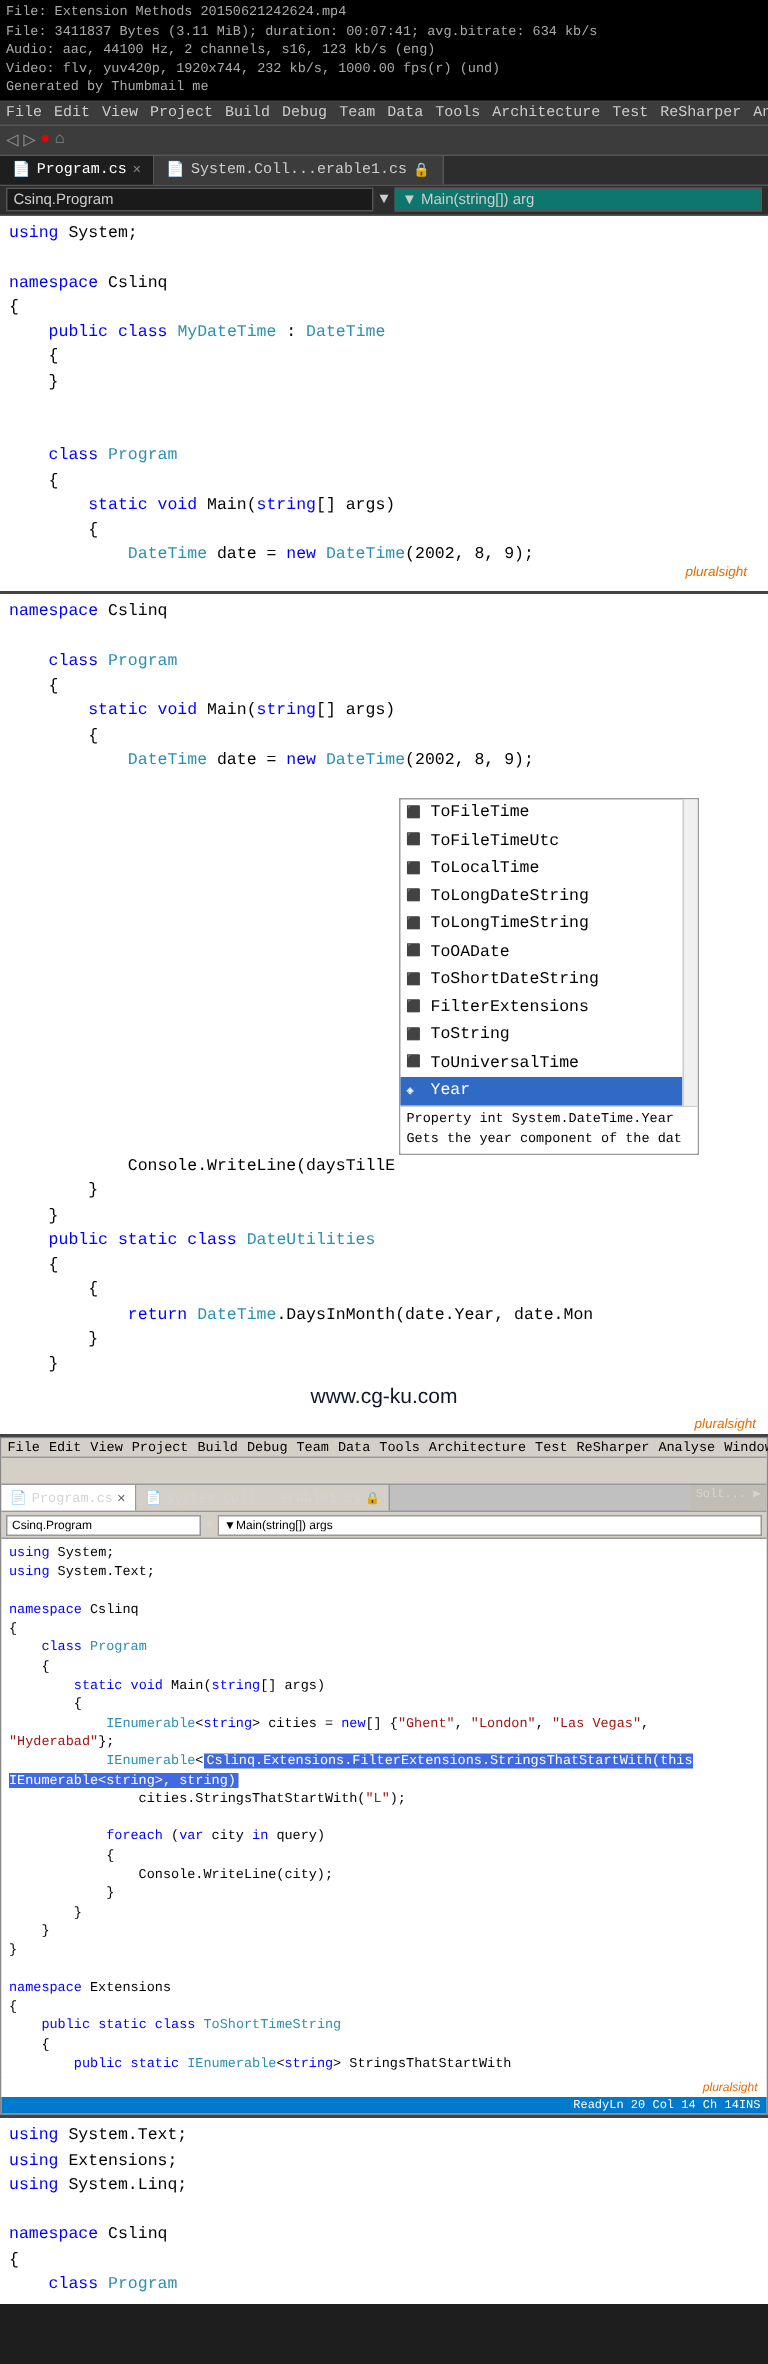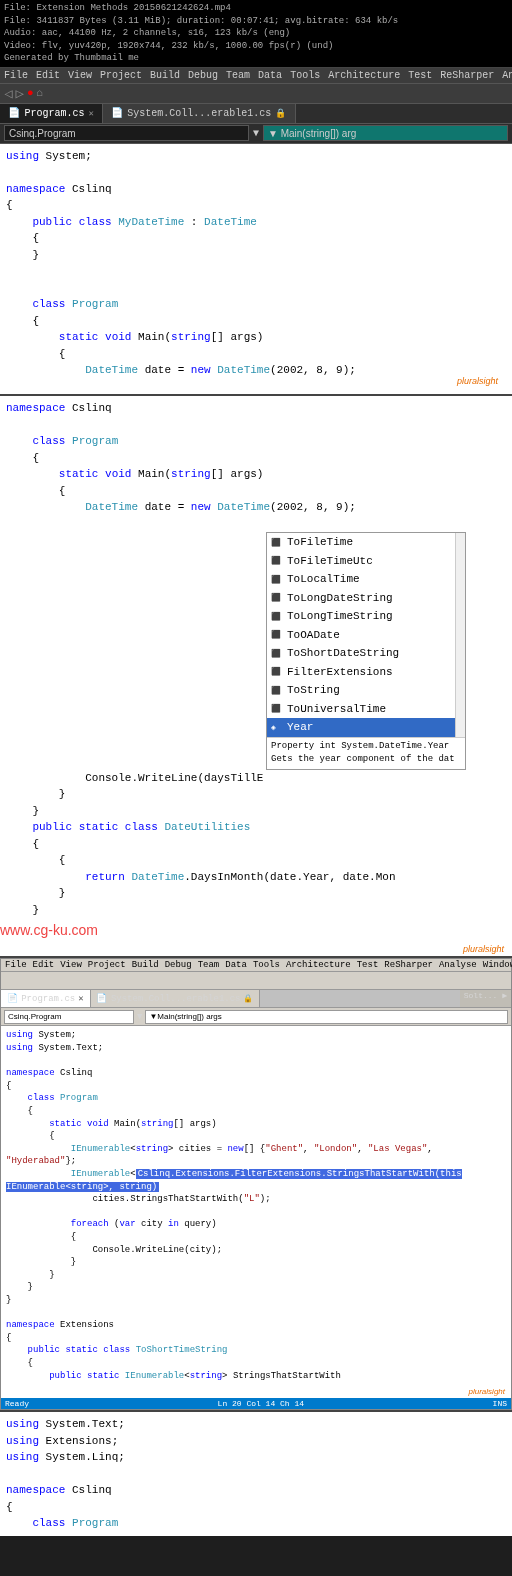--- a/index.html
+++ b/index.html
@@ -146,21 +146,22 @@
     .ac-icon {
       width: 12px;
       height: 12px;
       display: inline-block;
       font-size: 8px;
     }
     .ac-icon.purple { color: #8b008b; }
 
     
     .watermark {
-      color: #ef4444;
+      text-align: center;
+      color: #0f172a;
       font-size: 14px;
       padding: 4px 0;
       background: #fff;
       font-family: Arial, sans-serif;
     }
 
     
     .ps-logo {
       position: absolute;
       right: 8px;
@@ -235,21 +236,21 @@
     .ide-code .kw { color: #0000ff; }
     .ide-code .type { color: #2b91af; }
     .ide-code .string { color: #a31515; }
 
     .ide-statusbar {
       background: #007acc;
       color: #fff;
       font-size: 8px;
       padding: 1px 4px;
       display: flex;
-      justify-content: space-between;
+      justify-content: flex-end;
     }
 
     
     .code-section3 {
       background: #fff;
       color: #000;
       padding: 4px 6px;
       font-family: 'Consolas', 'Courier New', monospace;
       font-size: 11px;
       line-height: 1.5;

